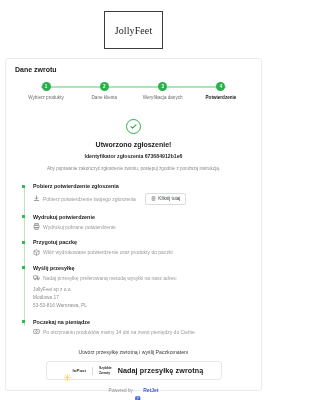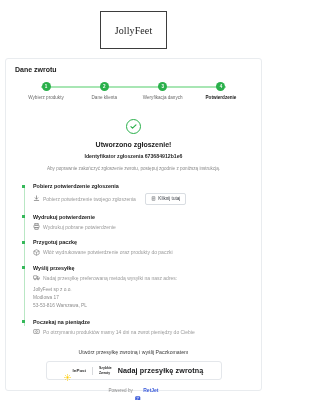--- a/index.html
+++ b/index.html
@@ -7,21 +7,21 @@
     width: 267px; height: 400px;
     background: #ffffff;
     font-family: "Liberation Sans", sans-serif;
     -webkit-font-smoothing: antialiased;
   }
   .page { width: 267px; height: 400px; position: relative; background:#fff; overflow:hidden; }
 
   
   .brand-wrap { padding-top: 11px; display:flex; justify-content:center; }
   .brand-box {
-    width: 67px; height: 38px;
+    width: 59px; height: 38px;
     border: 1px solid #3d3d3d;
     display:flex; align-items:center; justify-content:center;
   }
   .brand-text {
     font-family: "Liberation Serif", serif;
     font-size: 10px; color:#222; letter-spacing:.1px; white-space:nowrap;
   }
 
   
   .card {

